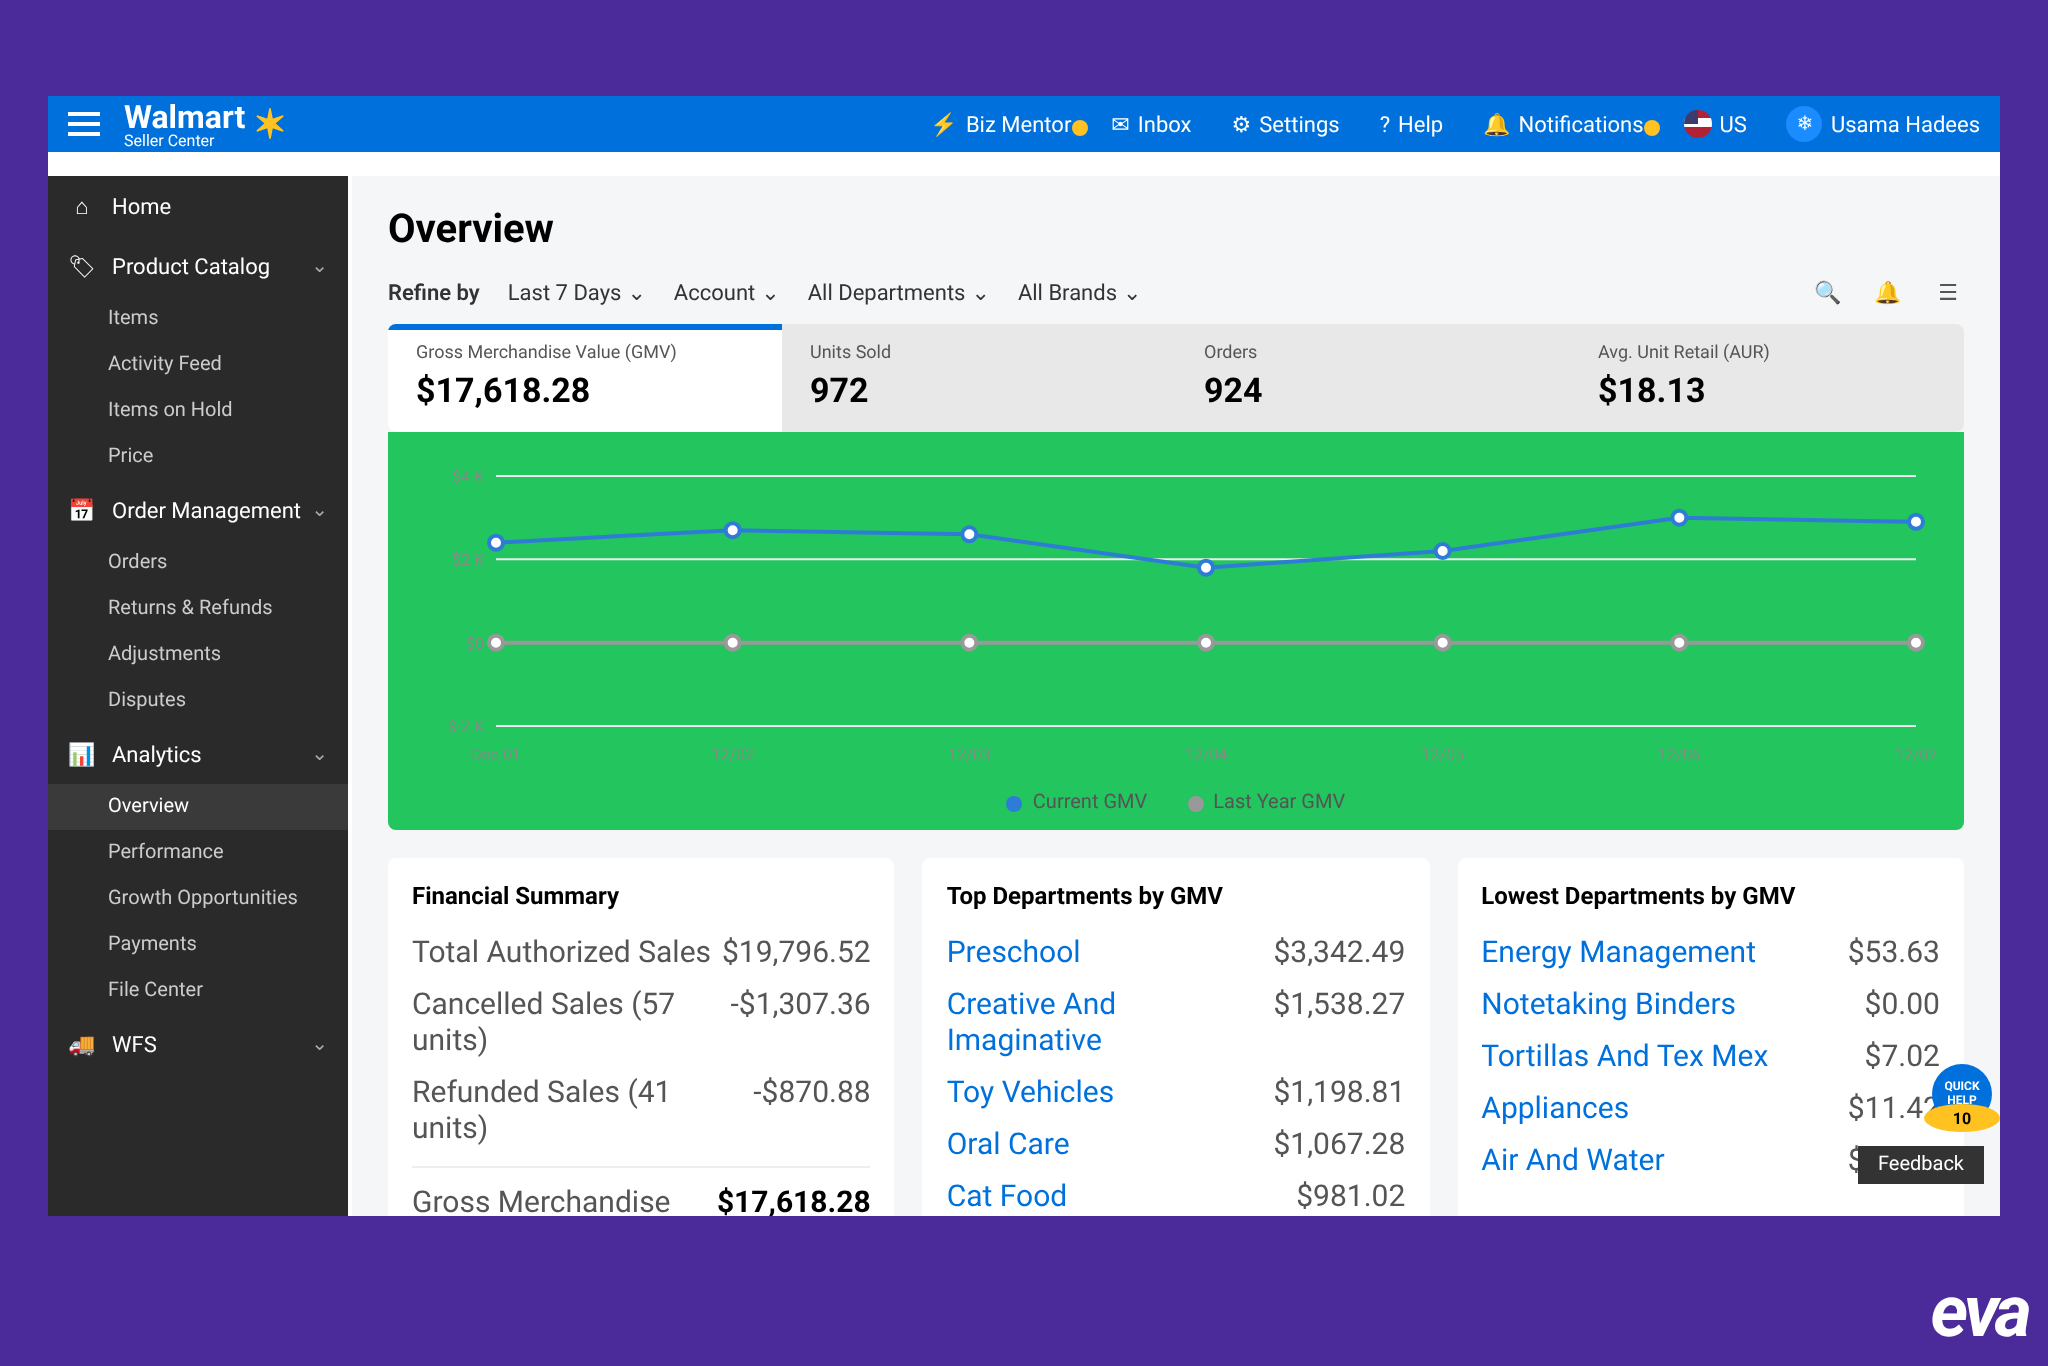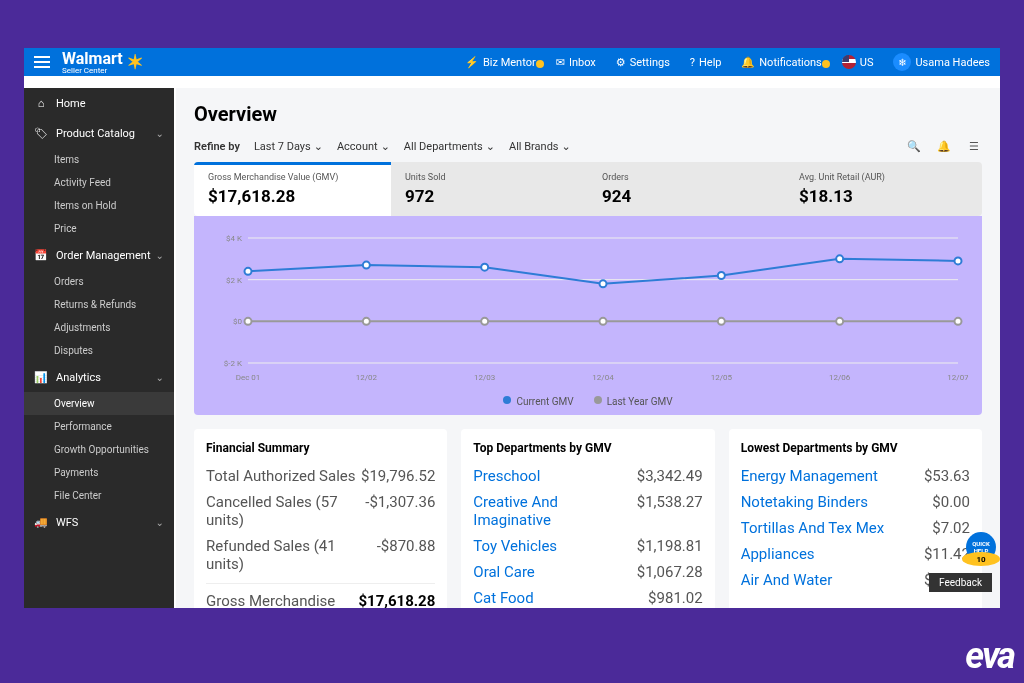--- a/index.html
+++ b/index.html
@@ -26,24 +26,24 @@
 .refine{display:flex;align-items:center;gap:14px;font-size:11px;color:#333;margin-bottom:8px}
 .refine strong{font-weight:600}
 .refine-item{cursor:pointer;display:flex;align-items:center;gap:3px}
 .refine-spacer{flex:1}
 .refine-icon{width:16px;height:16px;cursor:pointer;display:flex;align-items:center;justify-content:center;color:#555}
 .kpi-bar{display:flex;background:#e8e8e8;border-radius:4px;overflow:hidden;margin-bottom:0}
 .kpi{flex:1;padding:10px 14px;cursor:pointer}
 .kpi.active{background:#fff;border-top:3px solid #0071dc;padding-top:7px}
 .kpi-label{font-size:9px;color:#555;margin-bottom:4px}
 .kpi-value{font-size:17px;font-weight:700;color:#000}
-.chart-card{background:#c4b5fd;border-radius:0 0 4px 4px;padding:12px 14px 8px;margin-bottom:14px}
+.chart-card{background:#22c55e;border-radius:0 0 4px 4px;padding:12px 14px 8px;margin-bottom:14px}
 svg.chart{width:100%;height:160px}
 .legend{display:flex;justify-content:center;gap:20px;font-size:10px;color:#555;margin-top:4px}
-.legend-item{display:flex;gap:5px}
+.legend-item{display:flex;align-items:center;gap:5px}
 .legend-dot{width:8px;height:8px;border-radius:50%}
 .panels{display:flex;gap:14px}
 .panel{flex:1;background:#fff;border-radius:4px;padding:12px}
 .panel h3{font-size:12px;font-weight:700;margin-bottom:8px;color:#000}
 .row{display:flex;justify-content:space-between;font-size:15px;color:#555;padding:4px 0}
 .row a{color:#0071dc;text-decoration:none}
 .row-total{border-top:1px solid #eee;margin-top:6px;padding-top:8px}
 .row-total .v{font-weight:700;color:#000}
 .feedback{position:absolute;right:8px;bottom:16px;background:#333;color:#fff;font-size:10px;padding:4px 10px;cursor:pointer}
 .quickhelp{position:absolute;right:4px;bottom:46px;width:30px;height:30px;background:#0071dc;border-radius:50%;display:flex;align-items:center;justify-content:center;color:#fff;font-size:6px;text-align:center;font-weight:700;cursor:pointer}

